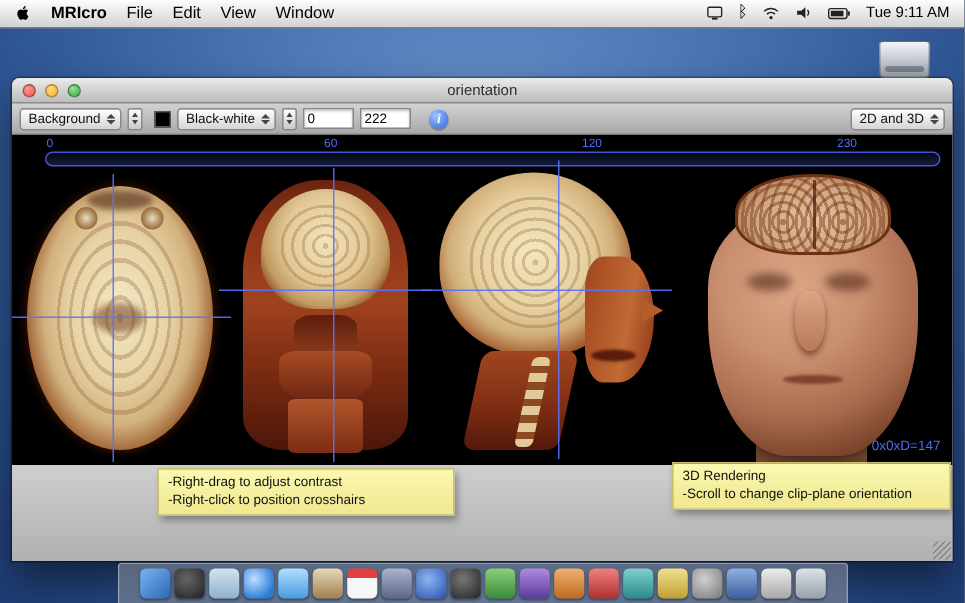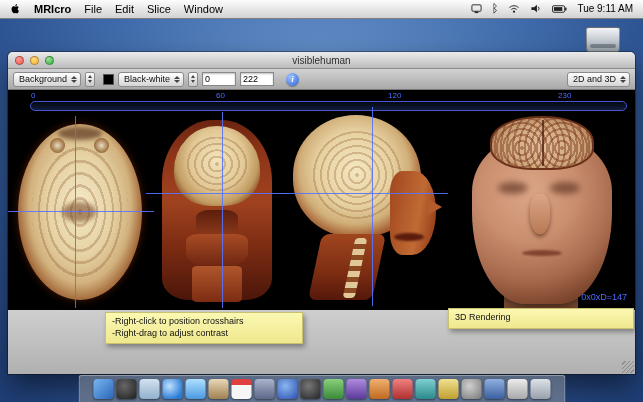--- a/index.html
+++ b/index.html
@@ -182,21 +182,21 @@
       <svg width="11" height="13" viewBox="0 0 16 16">
           <g fill="#000">
             <path d="M11.3 8.6c0-1.7 1.4-2.5 1.4-2.5-.8-1.1-2-1.2-2.4-1.2-1-.1-2 .6-2.5.6-.5 0-1.3-.6-2.2-.6-1.1 0-2.2.7-2.8 1.7-1.2 2-.3 5 .8 6.6.6.8 1.2 1.7 2.1 1.7.8 0 1.2-.5 2.2-.5 1 0 1.3.5 2.2.5.9 0 1.5-.8 2-1.6.6-.9.9-1.8.9-1.9 0 0-1.7-.7-1.7-2.8z"></path>
             <path d="M9.6 3.7c.5-.6.8-1.4.7-2.2-.7 0-1.5.5-2 1.1-.4.5-.8 1.3-.7 2.1.8.1 1.5-.4 2-1z"></path>
           </g>
         </svg>
     </span>
     <span class="mitem appname">MRIcro</span>
     <span class="mitem">File</span>
     <span class="mitem">Edit</span>
-    <span class="mitem">Slice</span>
+    <span class="mitem">View</span>
     <span class="mitem">Window</span>
   </div>
   <div class="mright">
     <span class="sicon">
       <svg width="11" height="11" viewBox="0 0 12 12">
           <rect x="1" y="2" width="10" height="7" rx="1" fill="none" stroke="#222"></rect>
           <rect x="4" y="9.5" width="4" height="1.5" fill="#222"></rect>
         </svg>
     </span>
     <span class="sicon btrune">ᛒ</span>
@@ -230,21 +230,21 @@
 </div>
 
 <div class="window">
 
   <div class="titlebar">
     <div class="lights">
       <span class="light close"></span>
       <span class="light minb"></span>
       <span class="light zoomb"></span>
     </div>
-    <span>visiblehuman</span>
+    <span>orientation</span>
   </div>
 
   <div class="toolbar">
     <div class="popup">
       <span>Background</span>
       <span class="arrs">
           <span class="tu"></span>
           <span class="td"></span>
         </span>
     </div>
@@ -333,25 +333,26 @@
     </div>
 
     <div class="coord">0x0xD=147</div>
   </div>
 
   <div class="winbottom">
     <div class="grip"></div>
   </div>
 
   <div class="note note1">
+    <div>-Right-drag to adjust contrast</div>
     <div>-Right-click to position crosshairs</div>
-    <div>-Right-drag to adjust contrast</div>
   </div>
   <div class="note note2">
     <div>3D Rendering</div>
+    <div>-Scroll to change clip-plane orientation</div>
   </div>
 </div>
 
 <div class="dock">
   <div class="di"></div>
   <div class="di"></div>
   <div class="di"></div>
   <div class="di"></div>
   <div class="di"></div>
   <div class="di"></div>

